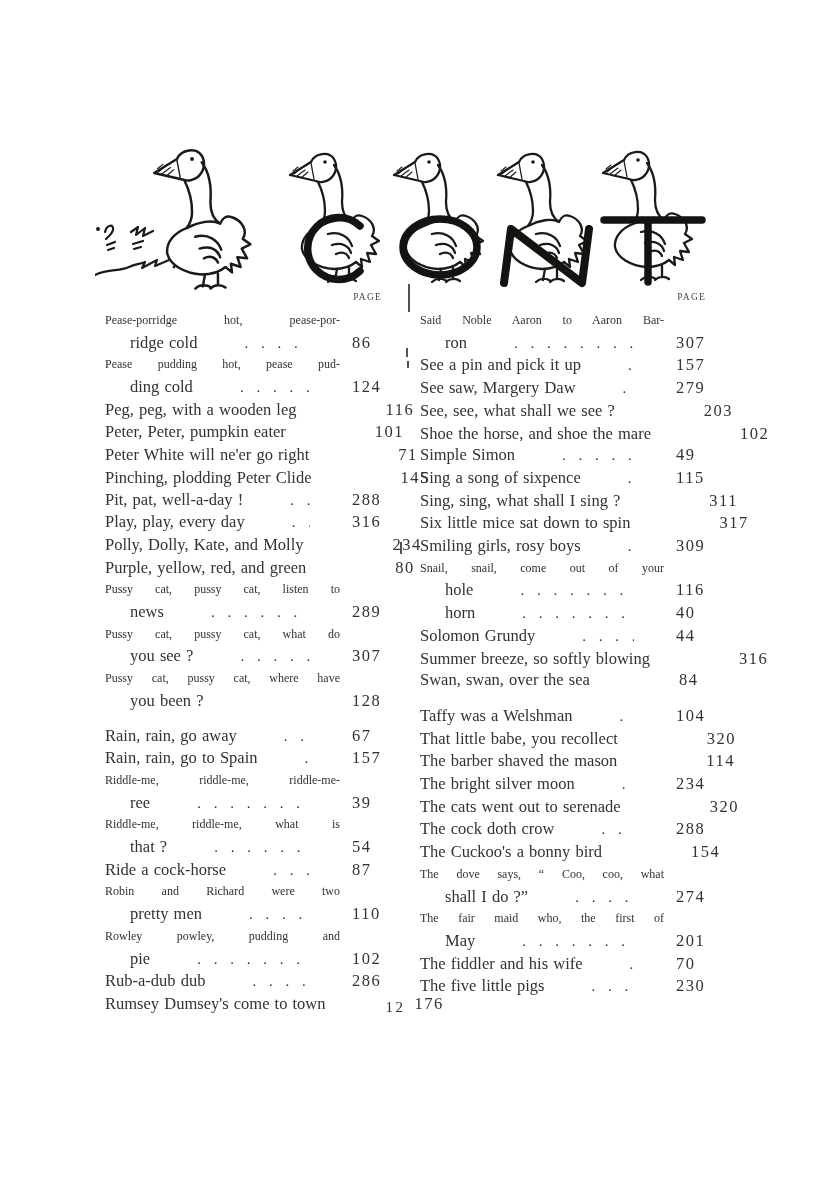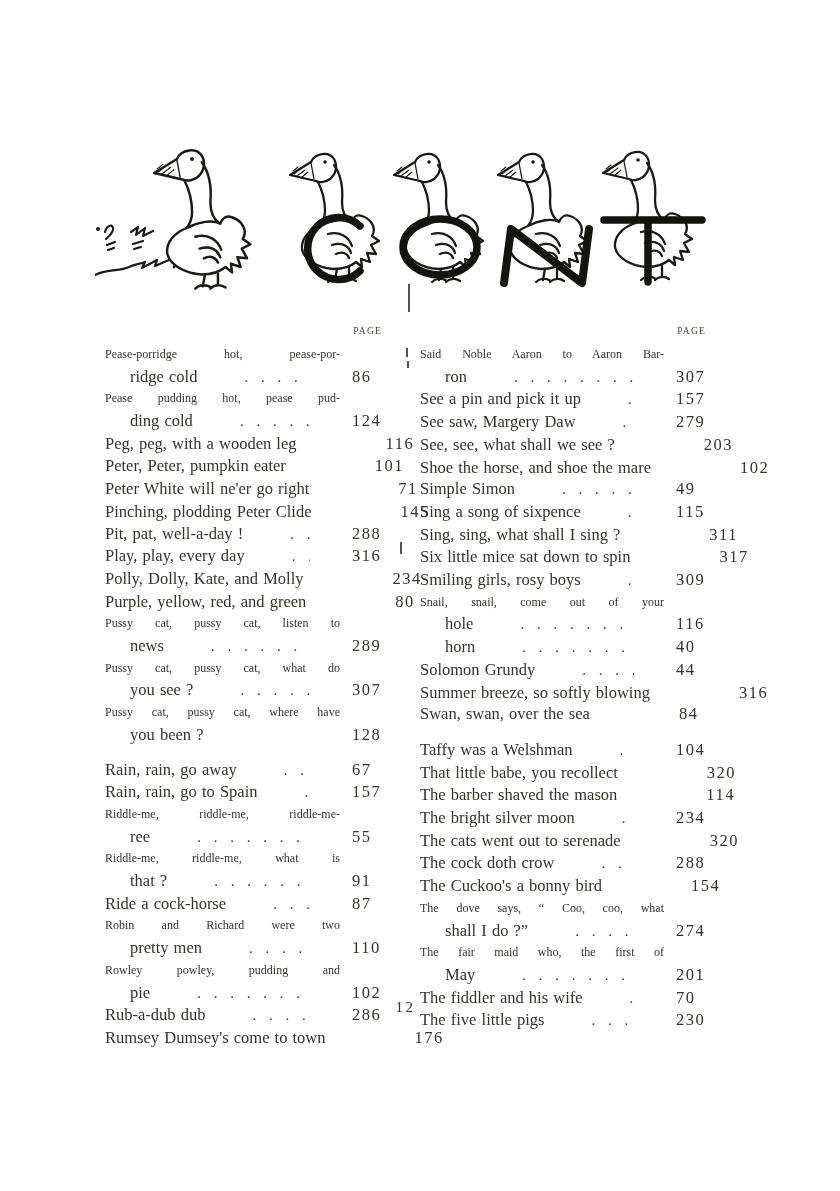--- a/index.html
+++ b/index.html
@@ -6,21 +6,21 @@
   body {
     width:840px; height:1191px; position:relative;
     background:#ffffff; overflow:hidden;
     font-family:"Liberation Serif", serif;
     color:#35322c;
   }
   .illustration {
     position:absolute; left:95px; top:146px; width:625px; height:145px;
   }
   .column {
-    position:absolute; top:284px;margin-top:34px;
+    position:absolute; top:284px;
   }
   .column.left  { left:105px; width:277px; }
   .column.right { left:420px; width:286px; }
   .col-header {
     text-align:right; font-size:9.5px; letter-spacing:1.2px;
     height:26px; line-height:26px; color:#4a463d;
   }
   .line {
     display:flex; align-items:baseline;
     line-height:21.7px; font-size:16.5px;
@@ -35,21 +35,21 @@
     min-width:0;
   }
   .num { flex:none; min-width:30px; text-align:left; letter-spacing:1.5px; }
   .justify-line {
     display:block; width:calc(100% - 42px);
     line-height:21.7px; font-size:12px;
     text-align:justify; text-align-last:justify; word-spacing:1px;
     white-space:normal; overflow:hidden; height:21.7px;
   }
   .folio {
-    position:absolute; left:105px; top:999px; width:601px;
+    position:absolute; left:95px; top:999px; width:601px;
     text-align:center; font-size:15px; letter-spacing:2.5px;
   }
   .rule-frag { position:absolute; background:#55514a; }
   .rf1 { left:408px; top:284px; width:2px;   height:28px; }
   .rf2 { left:406px; top:348px; width:1.5px; height:9px;  }
   .rf3 { left:407px; top:361px; width:1.5px; height:7px;  }
   .rf4 { left:400px; top:542px; width:2px;   height:12px; }
 </style>
 </head>
 <body>
@@ -187,29 +187,29 @@
     <span class="txt">Rain, rain, go to Spain</span>
     <span class="leader">. . . . . . . . . . . . . . . . . . . . . . . . . . . . . . . . . . . . . . . .</span>
     <span class="num">157</span>
   </div>
     <div class="justify-line">
     <span class="txt">Riddle-me, riddle-me, riddle-me-</span>
   </div>
     <div class="line indent">
     <span class="txt">ree</span>
     <span class="leader">. . . . . . . . . . . . . . . . . . . . . . . . . . . . . . . . . . . . . . . .</span>
-    <span class="num">55</span>
+    <span class="num">39</span>
   </div>
     <div class="justify-line">
     <span class="txt">Riddle-me, riddle-me, what is</span>
   </div>
     <div class="line indent">
     <span class="txt">that ?</span>
     <span class="leader">. . . . . . . . . . . . . . . . . . . . . . . . . . . . . . . . . . . . . . . .</span>
-    <span class="num">91</span>
+    <span class="num">54</span>
   </div>
     <div class="line">
     <span class="txt">Ride a cock-horse</span>
     <span class="leader">. . . . . . . . . . . . . . . . . . . . . . . . . . . . . . . . . . . . . . . .</span>
     <span class="num">87</span>
   </div>
     <div class="justify-line">
     <span class="txt">Robin and Richard were two</span>
   </div>
     <div class="line indent">

